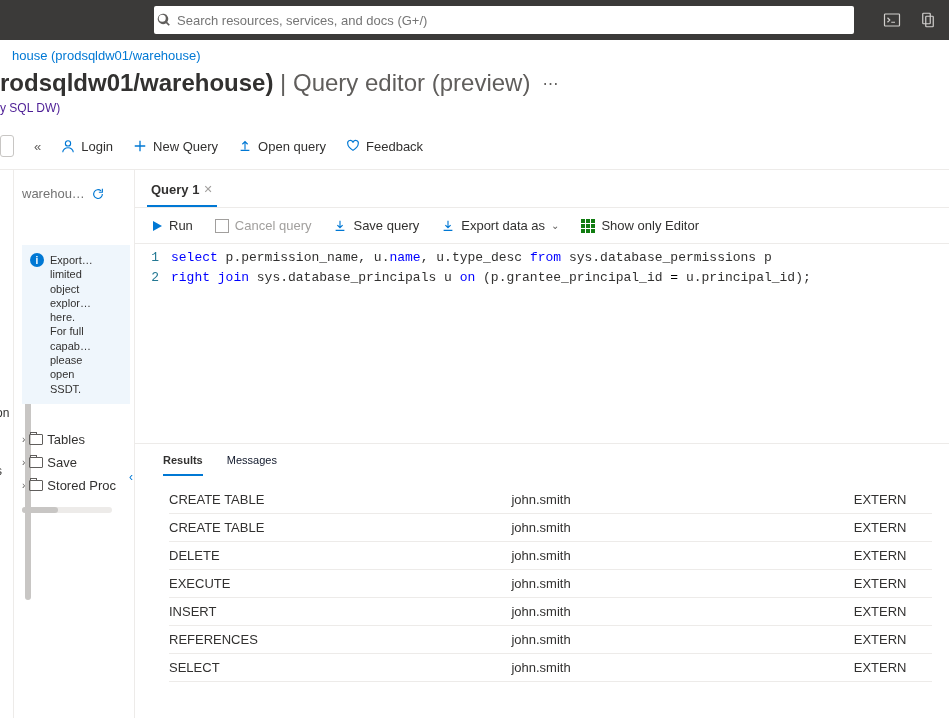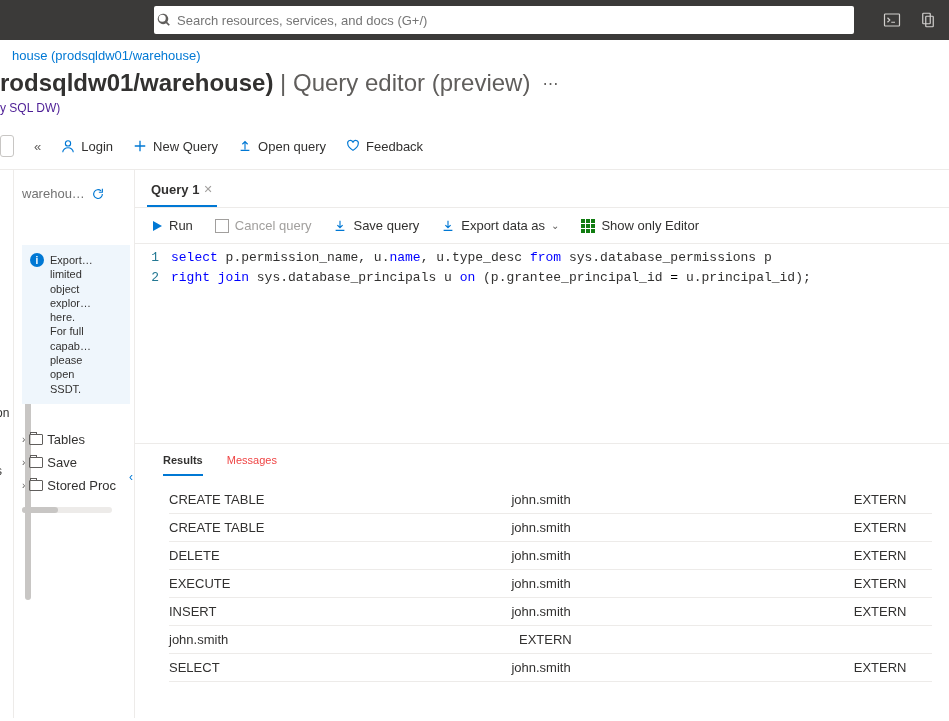--- a/index.html
+++ b/index.html
@@ -62,21 +62,21 @@
   .qtoolbar .grid-icon { width: 14px; height: 14px; display: grid; grid-template-columns: repeat(3,1fr); grid-template-rows: repeat(3,1fr); gap: 1px; }
   .qtoolbar .grid-icon span { background: #107c10; }
   .code { border-top: 1px solid #edebe9; font-family: Consolas, "Courier New", monospace; font-size: 13px; line-height: 1.5; padding: 4px 0; height: 200px; overflow: hidden; }
   .code-row { display: flex; }
   .code-row .ln { width: 36px; text-align: right; padding-right: 12px; color: #237893; user-select: none; }
   .code-row .c { white-space: pre; }
   .kw { color: #0000ff; }
   .op { color: #000; }
   
   .results-tabs { display: flex; gap: 24px; padding: 10px 28px 0 28px; border-top: 1px solid #edebe9; font-size: 11px; }
-  .results-tabs .rt { padding-bottom: 8px; cursor: pointer; color: #ef4444; }
+  .results-tabs .rt { padding-bottom: 8px; cursor: pointer; color: #0f172a; }
   .results-tabs .rt.active { color: #323130; font-weight: 600; border-bottom: 2px solid #0078d4; }
   .results-table { padding: 10px 17px 0 34px; font-size: 13px; overflow: hidden; }
   .results-table .row { display: flex; border-bottom: 1px solid #edebe9; padding: 6px 0; }
   .results-table .c1 { width: 350px; }
   .results-table .c2 { width: 350px; }
   .results-table .c3 { width: 80px; }
   .left-of-crumb { padding-left: 12px; }
 </style>
 </head>
 <body>
@@ -278,20 +278,21 @@
           <div class="c1">EXECUTE</div>
           <div class="c2">john.smith</div>
           <div class="c3">EXTERN</div>
         </div>
         <div class="row">
           <div class="c1">INSERT</div>
           <div class="c2">john.smith</div>
           <div class="c3">EXTERN</div>
         </div>
         <div class="row">
+          <div class="c1">REFERENCES</div>
           <div class="c2">john.smith</div>
           <div class="c3">EXTERN</div>
         </div>
         <div class="row">
           <div class="c1">SELECT</div>
           <div class="c2">john.smith</div>
           <div class="c3">EXTERN</div>
         </div>
       </div>
   </div>

